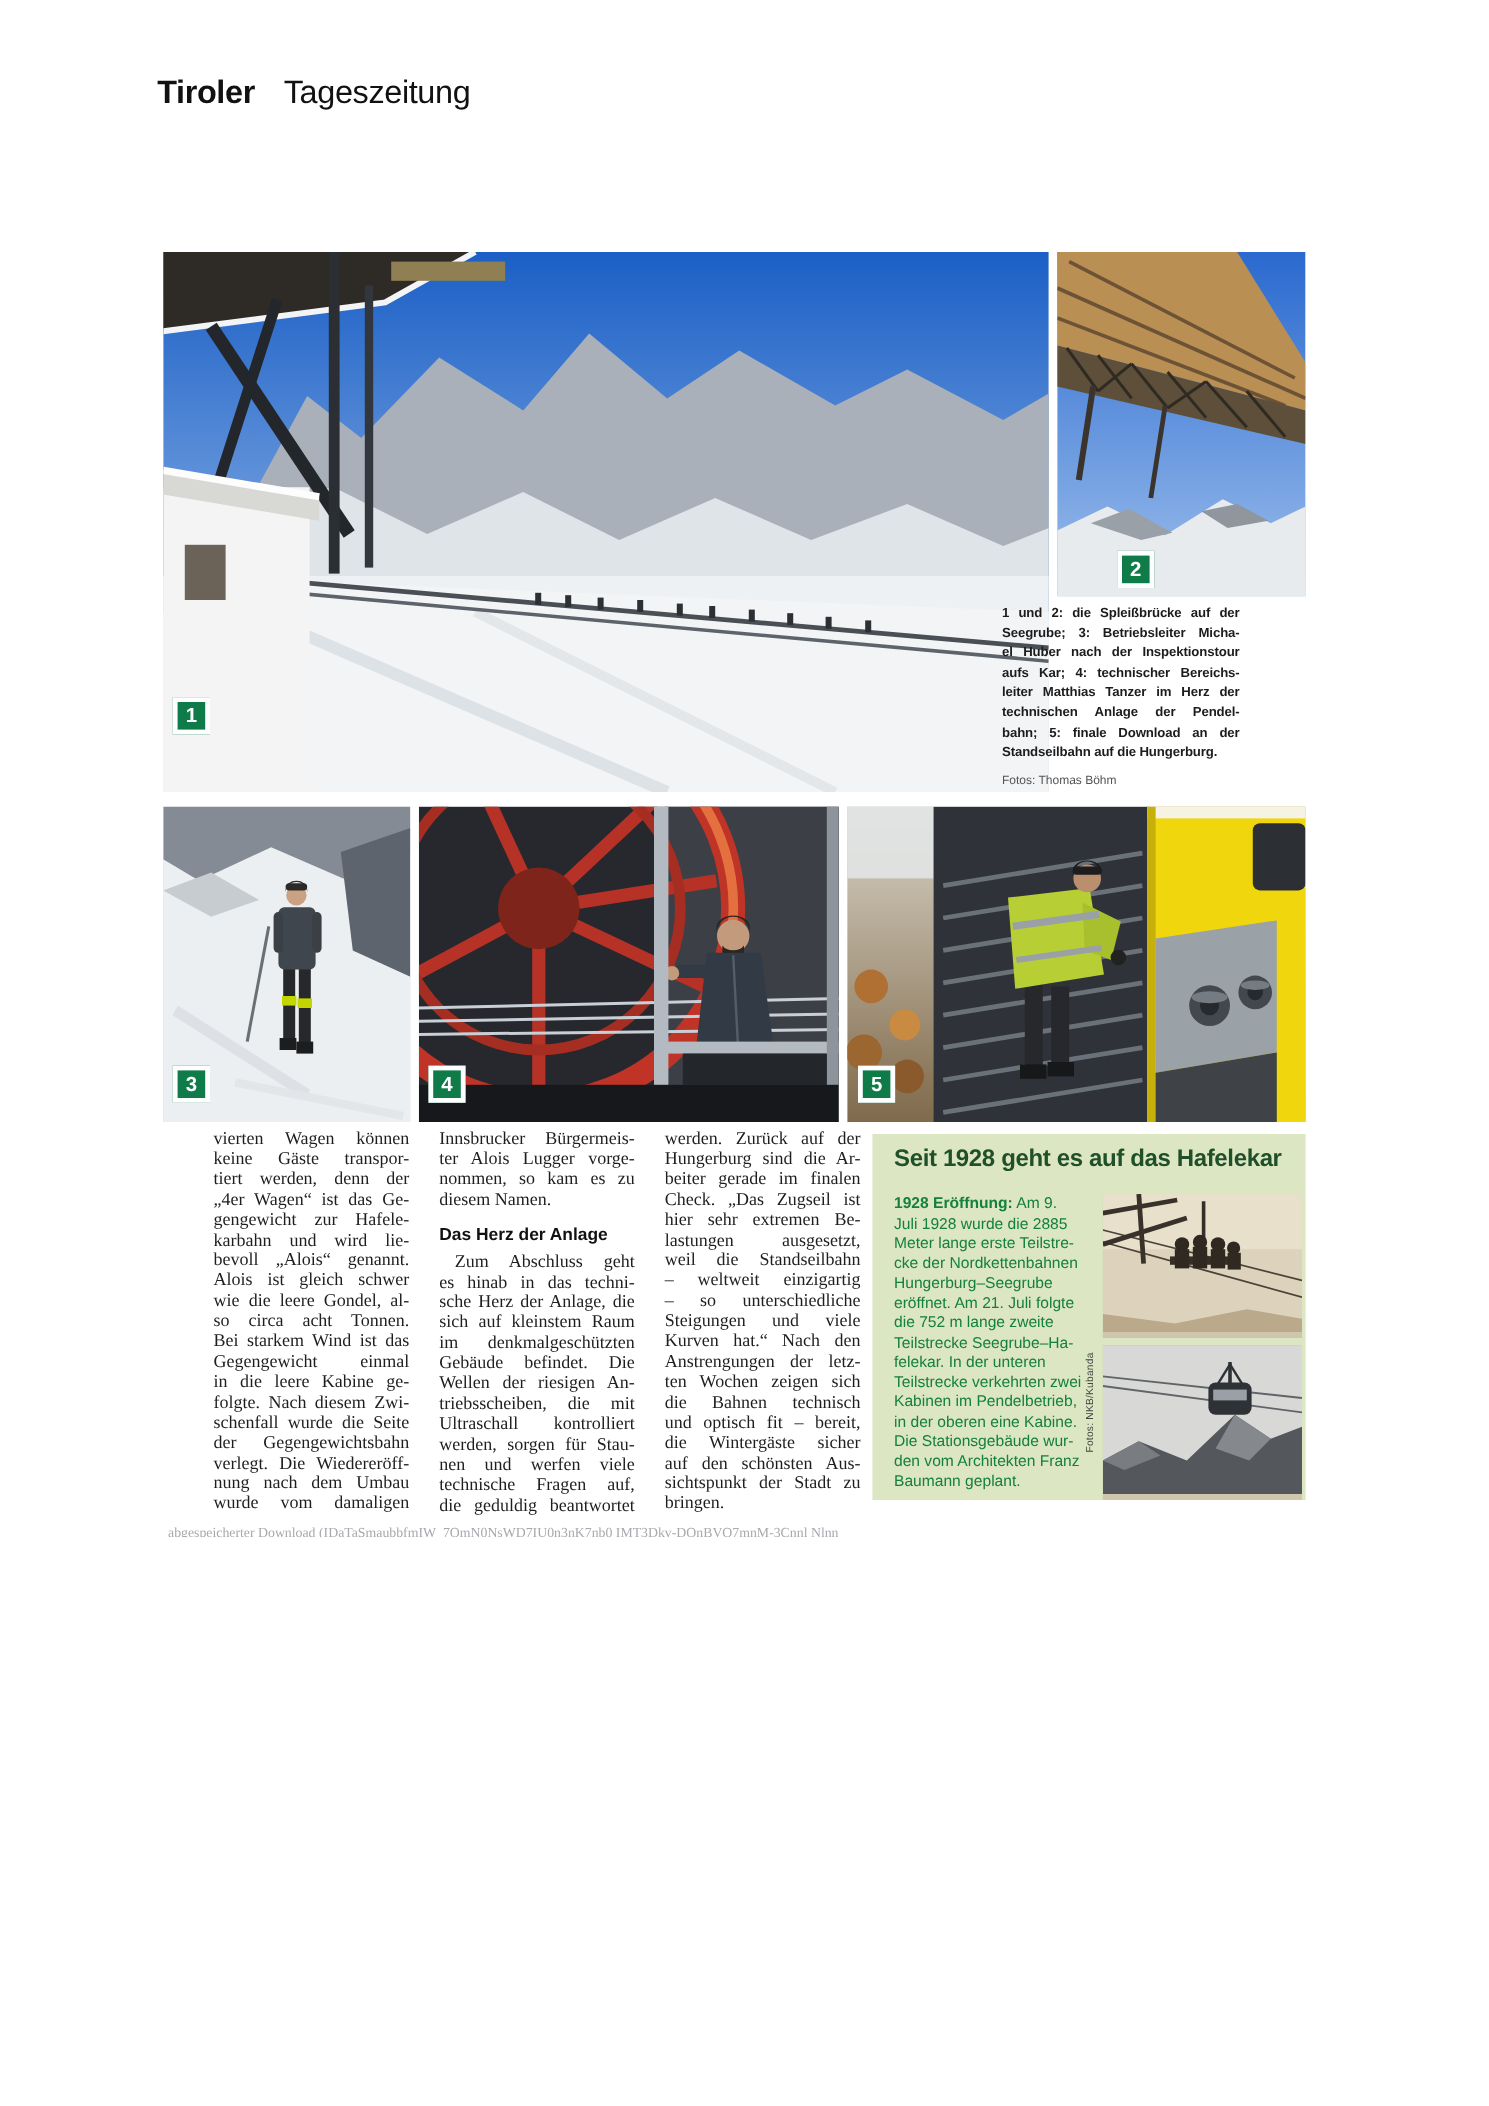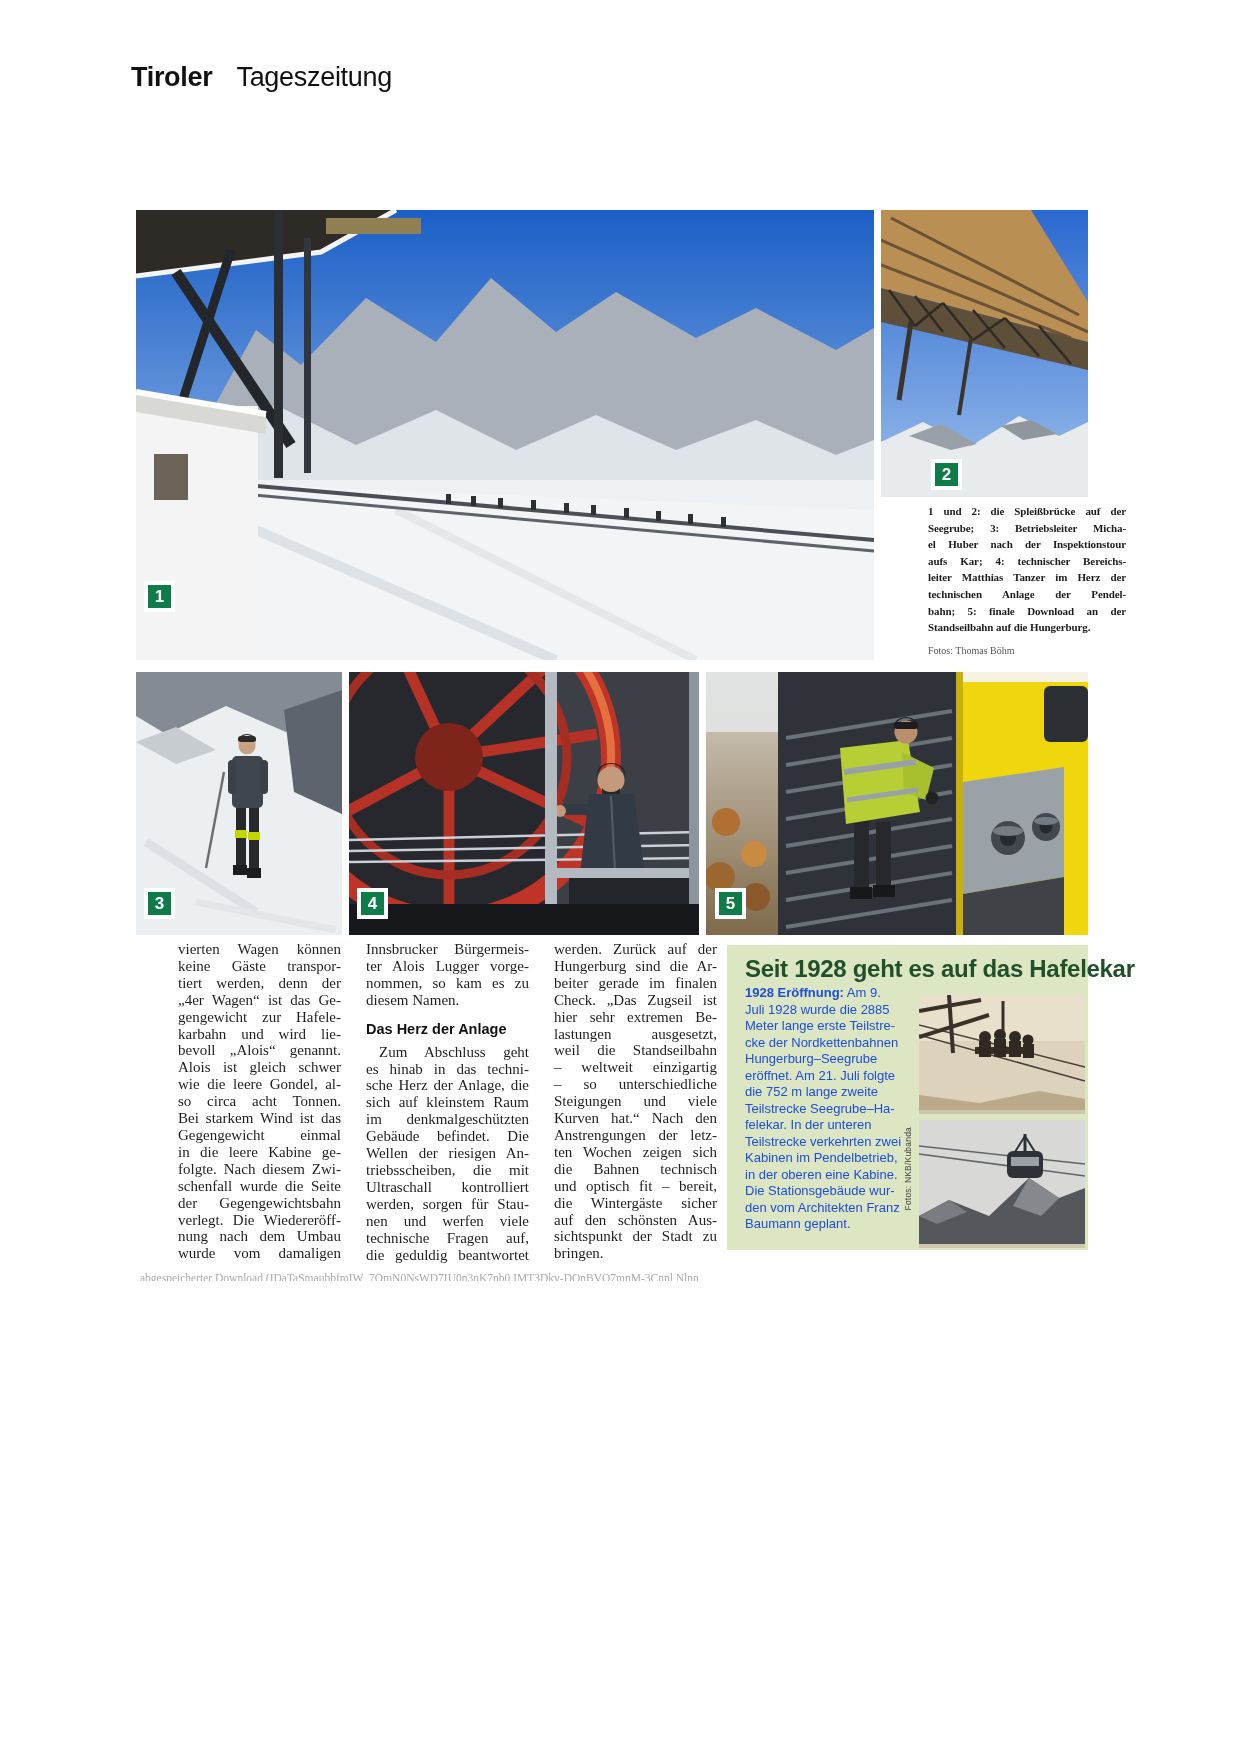--- a/index.html
+++ b/index.html
@@ -23,41 +23,41 @@
   
   .badge{position:absolute;width:23px;height:23px;background:#0e7b48;border:4px solid #fff;
          color:#fff;font-weight:bold;font-size:17px;line-height:23px;text-align:center;z-index:5;}
   .b1{left:144px;top:581px;}
   .b2{left:931px;top:459px;}
   .b3{left:144px;top:888px;}
   .b4{left:357px;top:888px;}
   .b5{left:715px;top:888px;}
 
   
-  .caption{position:absolute;left:928px;top:503px;width:198px;font-family:Liberation Serif, serif;}
+  .caption{position:absolute;left:835px;top:503px;width:198px;}
   .caption .tl{font-weight:bold;font-size:11px;line-height:16.6px;letter-spacing:-0.1px;color:#1c1c1c;}
   .cap-credit{margin-top:9px;text-align:left;font-size:10px;color:#555;}
 
   
   .tl{text-align:justify;text-align-last:justify;}
   .tl.end{text-align-last:left;}
   .tl.ind{text-indent:13px;}
 
   
   .col{position:absolute;top:941px;width:163px;margin-left:23px;}
   .col .tl{font-family:"Liberation Serif",serif;font-size:15px;line-height:16.9px;color:#1e1e1e;}
   .c1{left:155px;} .c2{left:343px;} .c3{left:531px;}
   .subhead{margin:12px 0 7px 0;font-size:14.5px;font-weight:bold;color:#111;
            font-family:"Liberation Sans",sans-serif;}
 
   
   .infobox{position:absolute;left:727px;top:945px;width:361px;height:305px;background:#dce6c2;}
-  .ib-title{position:absolute;left:18px;top:10px;margin:0;font-size:24px;font-weight:bold;
+  .ib-title{position:absolute;left:18px;top:10px;margin:0;font-size:20px;font-weight:bold;
             color:#20502a;letter-spacing:-0.3px;white-space:nowrap;}
-  .ib-body{position:absolute;left:18px;top:40px;width:172px;font-size:13px;line-height:16.5px;color:#1d4ed8;}
+  .ib-body{position:absolute;left:18px;top:50px;width:172px;font-size:13px;line-height:16.5px;color:#15803d;}
   .ib-body .tl{text-align:left;text-align-last:left;}
   .ib-lead b{font-weight:bold;}
   .ib-photos{position:absolute;left:192px;top:50px;width:166px;}
   .ibp{overflow:hidden;background:#cfc6ae;}
   .ibp+.ibp{margin-top:6px;}
   .ib-credit{position:absolute;left:176px;top:182px;writing-mode:vertical-rl;transform:rotate(180deg);
              font-size:8.5px;color:#444;letter-spacing:0.2px;}
 
   
   .clipline{position:absolute;left:140px;top:1272px;width:945px;height:9px;overflow:hidden;

